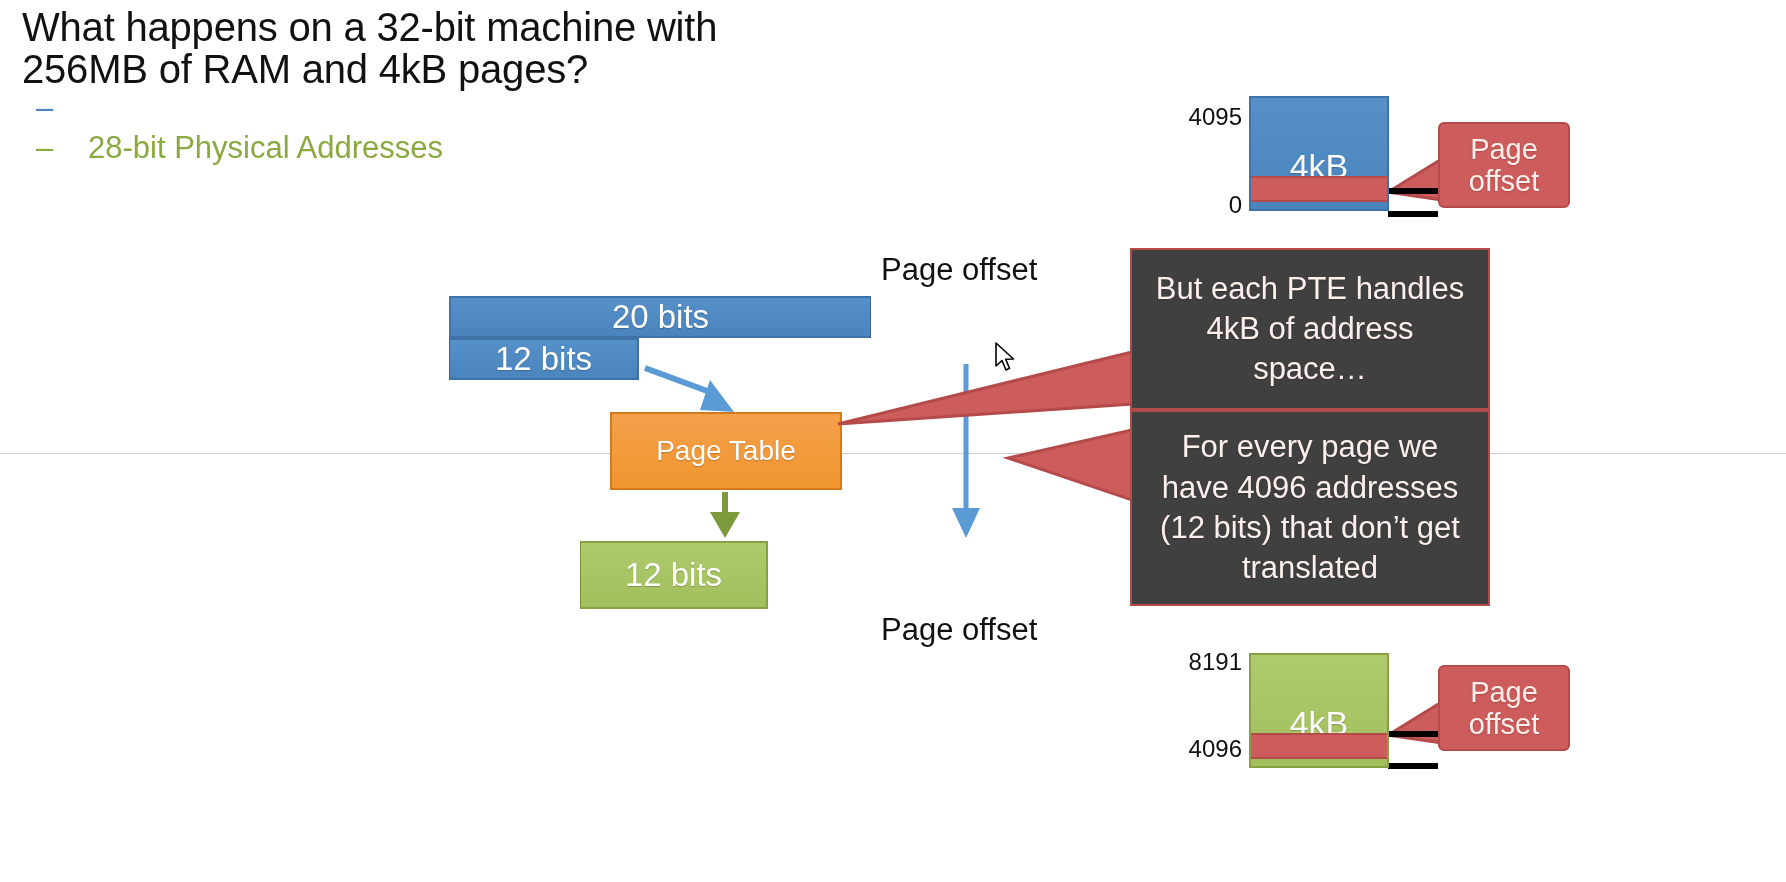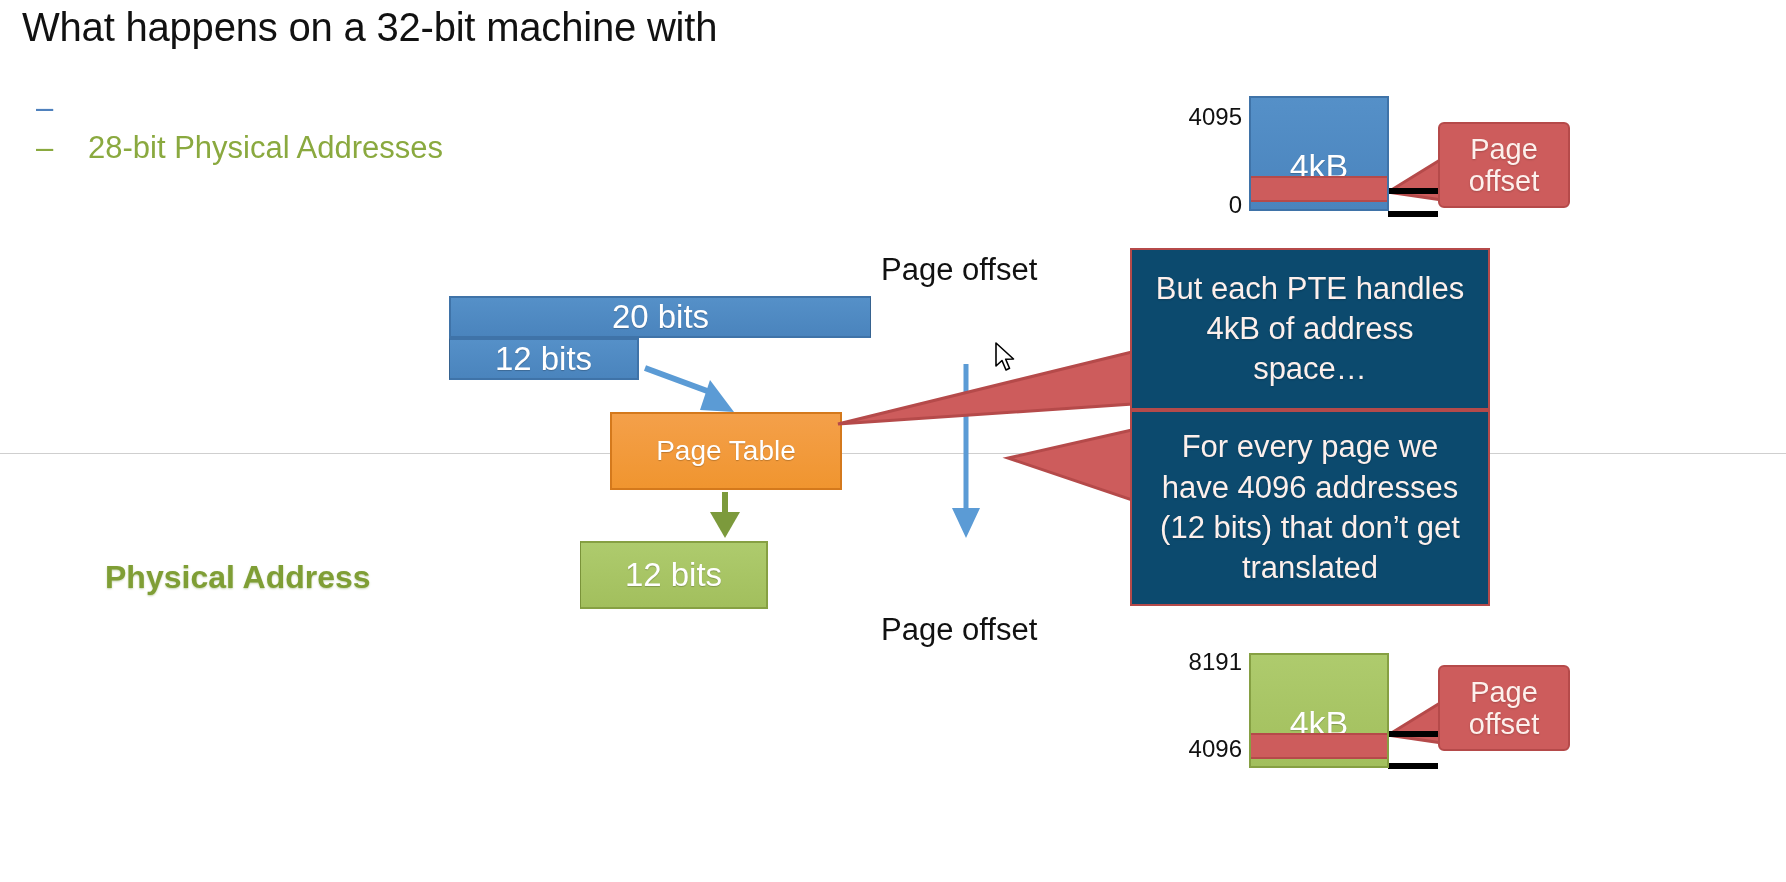--- a/index.html
+++ b/index.html
@@ -101,21 +101,21 @@
 
   
   #arrow-layer {
     position:absolute; left:0; top:0; width:1786px; height:882px;
     pointer-events:none;
   }
 
   
   .callout-big {
     position:absolute;
-    background:#0c4a6e;
+    background:#404040;
     border:2px solid #b54a4a;
     color:#fdf0ec; text-align:center;
     display:flex; align-items:center; justify-content:center;
     box-sizing:border-box;
     font-size:31px; line-height:1.3;
     text-shadow:0 1px 2px rgba(0,0,0,.18);
     padding:4px 14px;
   }
   #callout-1 { left:1130px; top:248px; width:360px; height:162px; }
   #callout-2 { left:1130px; top:410px; width:360px; height:196px; }
@@ -175,41 +175,41 @@
   
   #cursor { position:absolute; left:995px; top:342px; width:22px; height:32px; }
 </style>
 </head>
 <body>
 
 <div class="slide">
 
   <div id="title">
     <span>What happens on a 32-bit machine with</span>
+    <span class="l2">256MB of RAM and 4kB pages?</span>
   </div>
 
   <div class="bullet" id="bullet1">
     <span class="dash">–</span>
   </div>
   <div class="bullet" id="bullet2">
     <span class="dash">–</span>
     <span>28-bit Physical Addresses</span>
   </div>
 
   <div id="hrule"></div>
 
   <div class="offset-caption" id="offset-top">Page offset</div>
   <div class="addr-bar" id="va-bar">
     <div class="addr-seg" id="va-seg1">20 bits</div>
     <div class="addr-seg" id="va-seg2">12 bits</div>
   </div>
 
   <div id="page-table">Page Table</div>
 
-  <div id="pa-label">Physical Address</div>
   <div class="addr-bar" id="pa-bar">
     <div class="addr-seg" id="pa-seg2">12 bits</div>
   </div>
   <div class="offset-caption" id="offset-bottom">Page offset</div>
 
   <svg id="arrow-layer" viewBox="0 0 1786 882">
 
     <g>
       <line x1="645" y1="368" x2="718" y2="395" stroke="#5b9bd5" stroke-width="6"></line>
       <polygon points="710,380 734,412 700,410" fill="#5b9bd5"></polygon>

